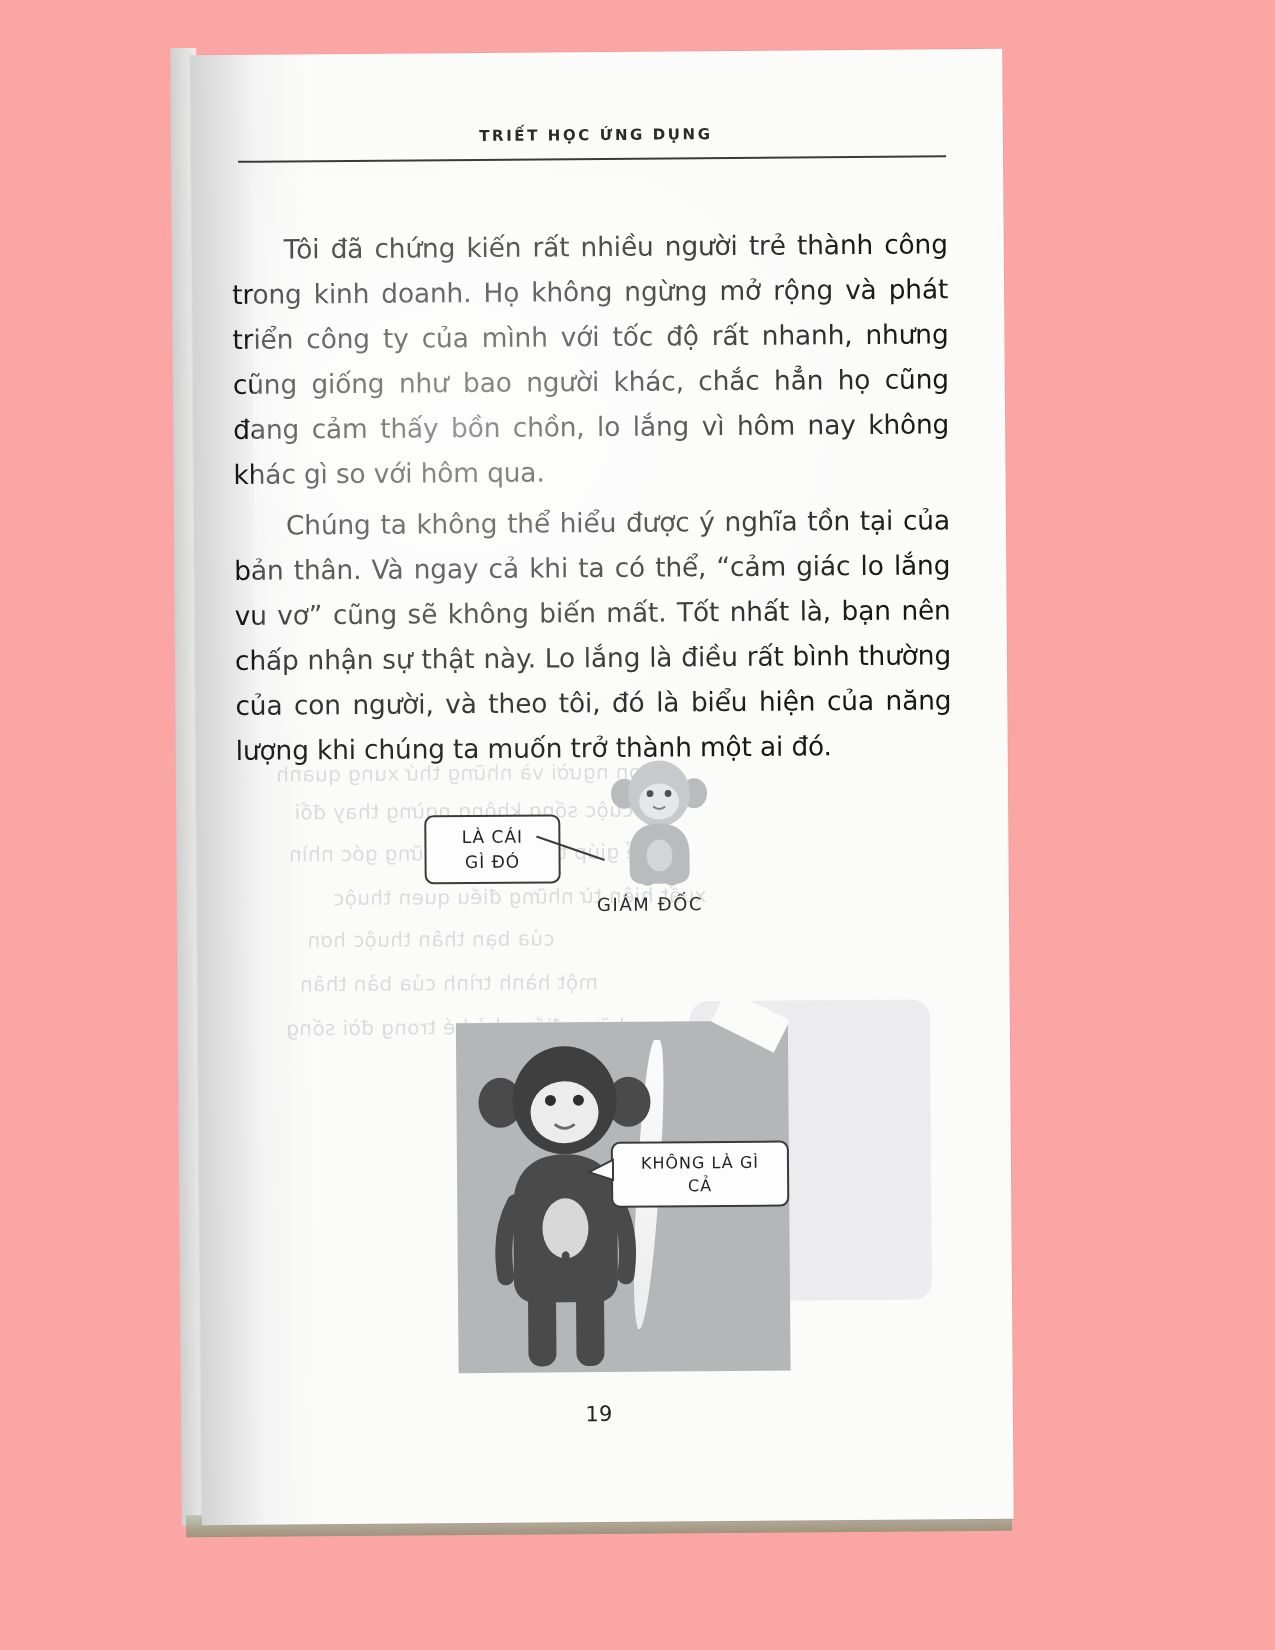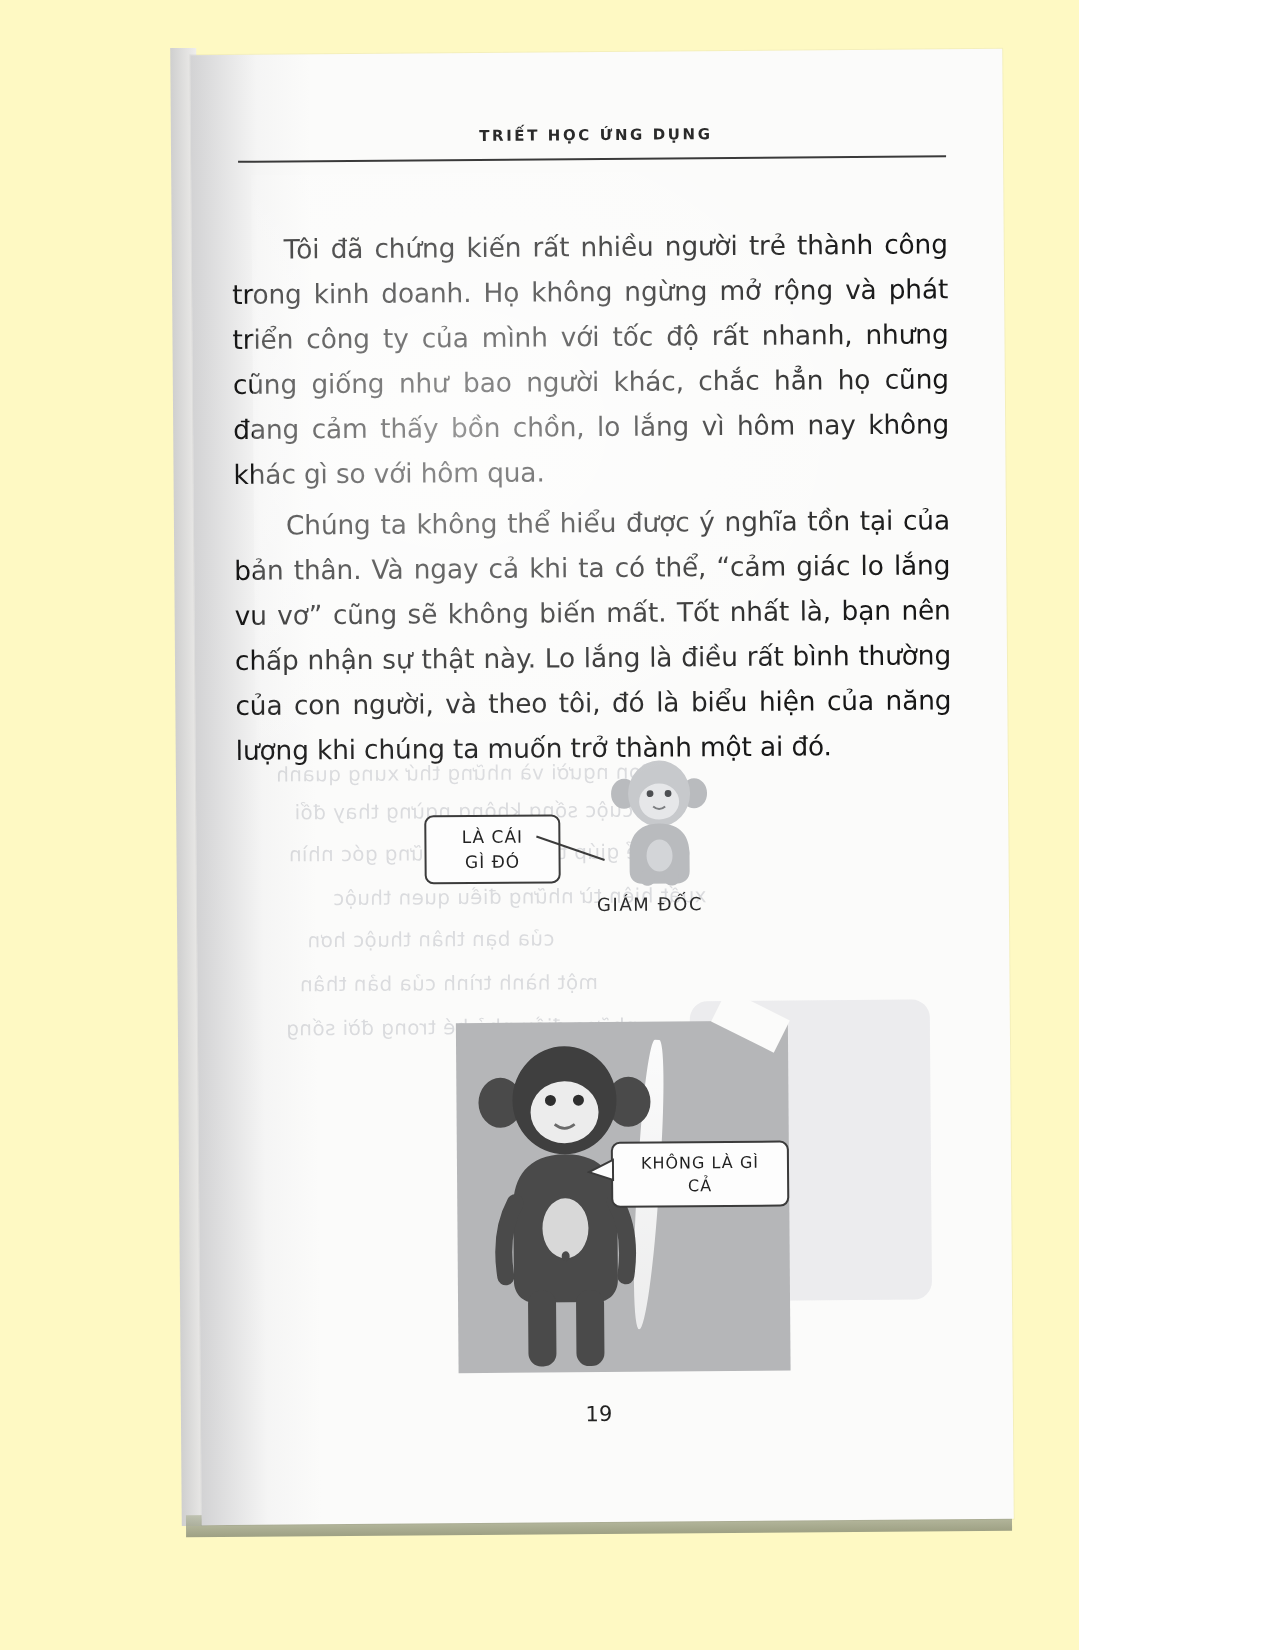--- a/index.html
+++ b/index.html
@@ -12,22 +12,22 @@
     height: 1650px;
     position: relative;
     overflow: hidden;
     font-family: "DejaVu Sans", sans-serif;
   }
 
   
   .photo {
     position: absolute;
     left: 0; top: 0;
-    width: 1079px; height: 1650px;
-    background: #fef9c3;
+    width: 1275px; height: 1650px;
+    background: #fca5a5;
   }
 
   
   .sheet {
     position: absolute;
     left: 196px;
     top: 52px;
     width: 812px;
     height: 1470px;
     background: #fbfbfa;

